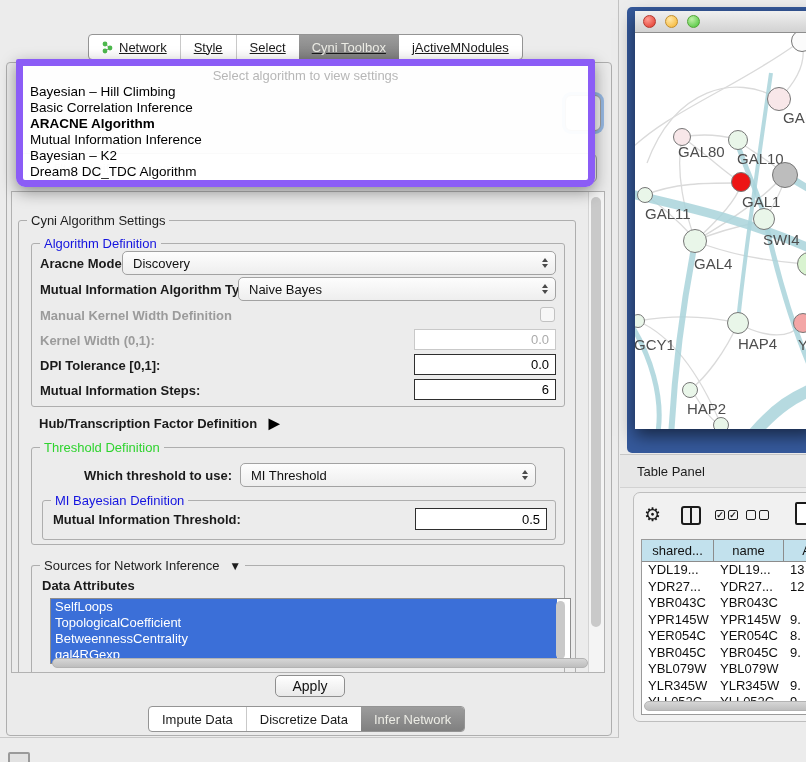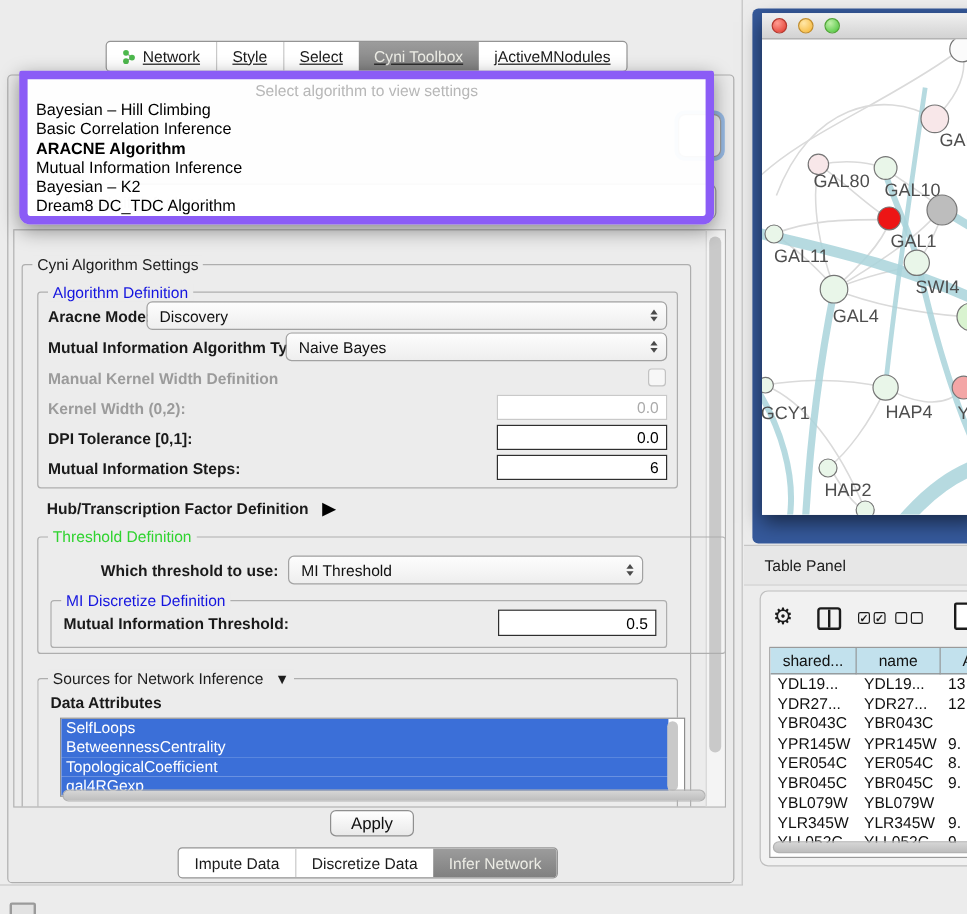--- a/index.html
+++ b/index.html
@@ -176,65 +176,65 @@
               <span>Naive Bayes</span>
               <span class="arrows">
                   <span class="ar-up"></span>
                   <span class="ar-dn"></span>
                 </span>
             </div>
 
             <div class="lbl b dis" style="left:8px;top:64px;">Manual Kernel Width Definition</div>
             <div class="chk" style="left:508px;top:63px;"></div>
 
-            <div class="lbl b dis" style="left:8px;top:89px;">Kernel Width (0,2):</div>
+            <div class="lbl b dis" style="left:8px;top:89px;">Kernel Width (0,1):</div>
             <div class="tf light" style="left:382px;top:85px;width:142px;height:21px;">0.0</div>
 
             <div class="lbl b" style="left:8px;top:114px;">DPI Tolerance [0,1]:</div>
             <div class="tf dark" style="left:382px;top:110px;width:142px;height:21px;">0.0</div>
 
             <div class="lbl b" style="left:8px;top:139px;">Mutual Information Steps:</div>
             <div class="tf dark" style="left:382px;top:135px;width:142px;height:21px;">6</div>
           </div>
 
           <div class="lbl b" style="left:20px;top:194px;">
             <span>Hub/Transcription Factor Definition</span>
             <span class="tri-right" style="margin-left:8px;">▶</span>
           </div>
 
-          <div class="group" style="left:12px;top:226px;width:532px;height:96px;padding-left:40px;">
+          <div class="group" style="left:12px;top:226px;width:532px;height:96px;">
             <div class="group-title t-green">Threshold Definition</div>
 
             <div class="lbl b" style="left:52px;top:20px;">Which threshold to use:</div>
             <div class="combo" style="left:208px;top:15px;width:296px;">
               <span>MI Threshold</span>
               <span class="arrows">
                   <span class="ar-up"></span>
                   <span class="ar-dn"></span>
                 </span>
             </div>
 
             <div class="group" style="left:10px;top:52px;width:512px;height:38px;">
-              <div class="group-title t-blue">MI Discretize Definition</div>
+              <div class="group-title t-blue">MI Bayesian Definition</div>
               <div class="lbl b" style="left:10px;top:11px;">Mutual Information Threshold:</div>
               <div class="tf dark" style="left:372px;top:7px;width:132px;height:22px;">0.5</div>
             </div>
           </div>
 
           <div class="group" style="left:12px;top:344px;width:532px;height:118px;border-bottom:none;">
             <div class="group-title t-black">
               <span>Sources for Network Inference</span>
               <span style="margin-left:6px;font-size:12px;">▼</span>
             </div>
             <div class="lbl b" style="left:10px;top:12px;">Data Attributes</div>
             <div class="attr-list" style="left:18px;top:32px;width:519px;height:64px;" id="attr-list">
               <div class="attr-vsb"></div>
             <div class="attr-item">SelfLoops</div>
+                <div class="attr-item">TopologicalCoefficient</div>
                 <div class="attr-item">BetweennessCentrality</div>
-                <div class="attr-item">TopologicalCoefficient</div>
                 <div class="attr-item">gal4RGexp</div>
               </div>
           </div>
         </div>
 
         <div class="hsb" style="left:40px;top:466px;width:536px;"></div>
       </div>
 
       <button class="btn">Apply</button>
     </div>

